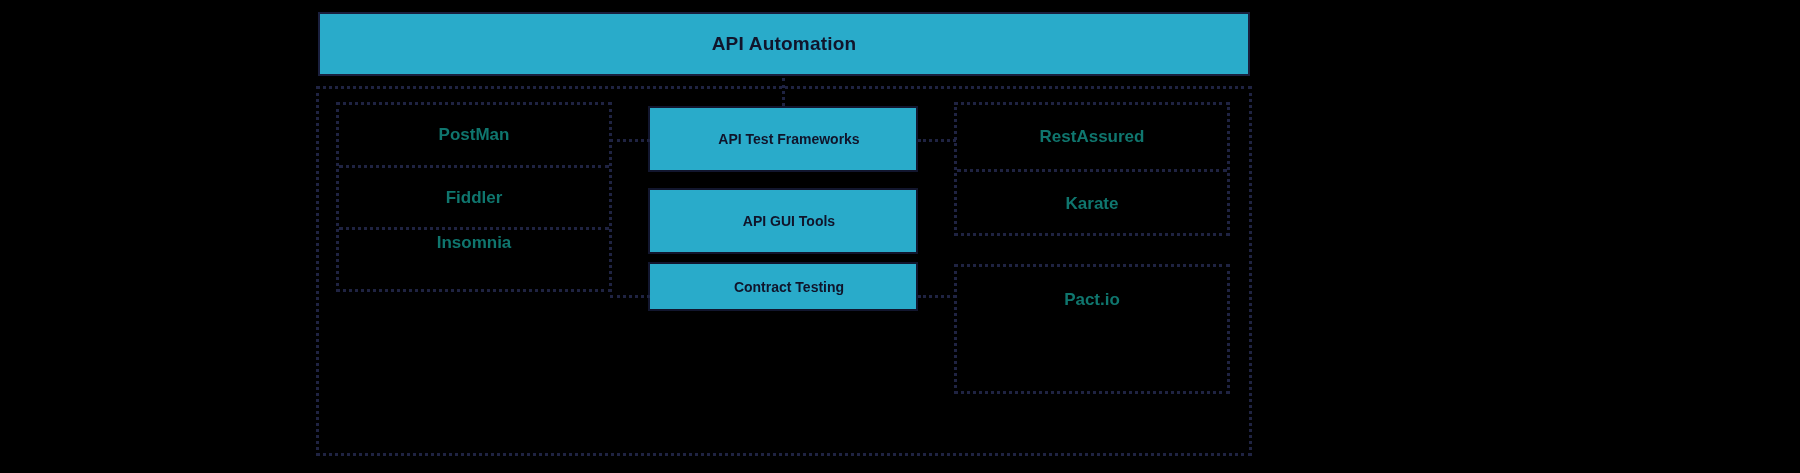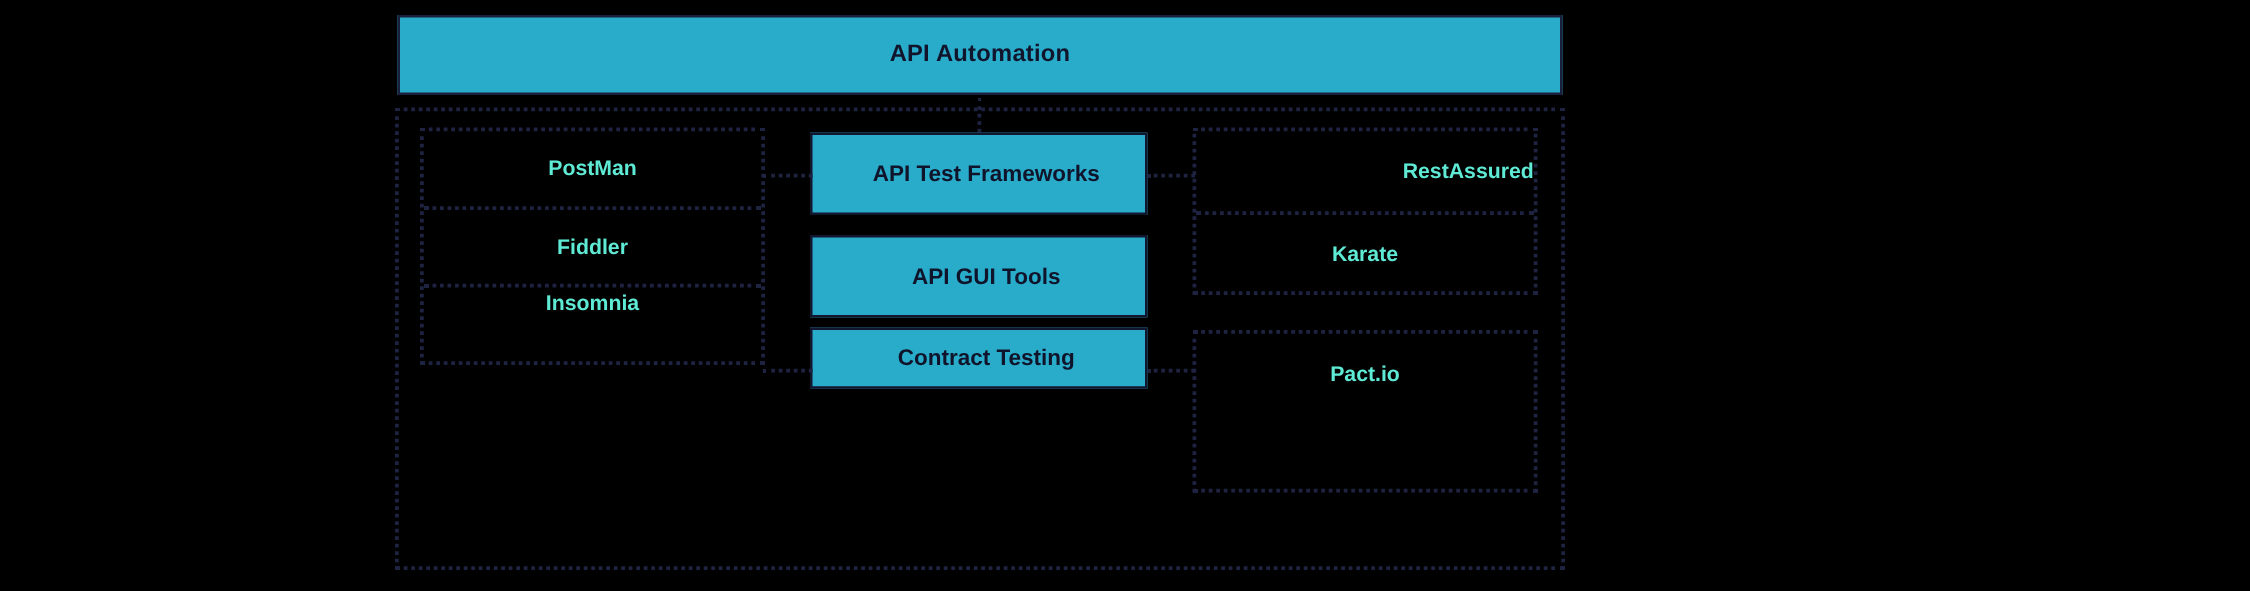--- a/index.html
+++ b/index.html
@@ -98,41 +98,41 @@
     box-sizing: border-box;
     display: flex;
     align-items: center;
     justify-content: center;
     border-bottom: 3px dotted #1f2342;
   }
   .group-cell:last-child {
     border-bottom: none;
   }
   .group-cell-label {
-    color: #5eead4;
+    color: #0f766e;
     font-size: 17px;
     font-weight: bold;
     white-space: nowrap;
   }
 
   
   .center-box {
     position: absolute;
     left: 648px;
     width: 270px;
     background: #29ABCA;
     border: 2px solid #12162e;
     box-sizing: border-box;
     display: flex;
     align-items: center;
     justify-content: center;
   }
   .center-box-label {
     color: #10142a;
-    font-size: 18px;
+    font-size: 14px;
     font-weight: bold;
     white-space: nowrap;
     margin-left: 12px;
   }
   .cb-0 { top: 106px; height: 66px; }
   .cb-1 { top: 188px; height: 66px; }
   .cb-2 { top: 262px; height: 49px; }
 
   
   .h-connector {
@@ -164,21 +164,21 @@
     </div>
     <div class="group-cell" style="top:63px;height:62px;">
       <span class="group-cell-label">Fiddler</span>
     </div>
     <div class="group-cell" style="top:107px;height:62px;text-decoration:underline;">
       <span class="group-cell-label">Insomnia</span>
     </div>
   </div>
 
   <div class="group group-right-a">
-    <div class="group-cell" style="top:0px;height:67px;justify-content:flex-end;">
+    <div class="group-cell" style="top:0px;height:67px;">
       <span class="group-cell-label">RestAssured</span>
     </div>
     <div class="group-cell" style="top:67px;height:64px;">
       <span class="group-cell-label">Karate</span>
     </div>
   </div>
 
   <div class="group group-right-b">
     <div class="group-cell" style="top:0px;height:65px;">
       <span class="group-cell-label">Pact.io</span>

